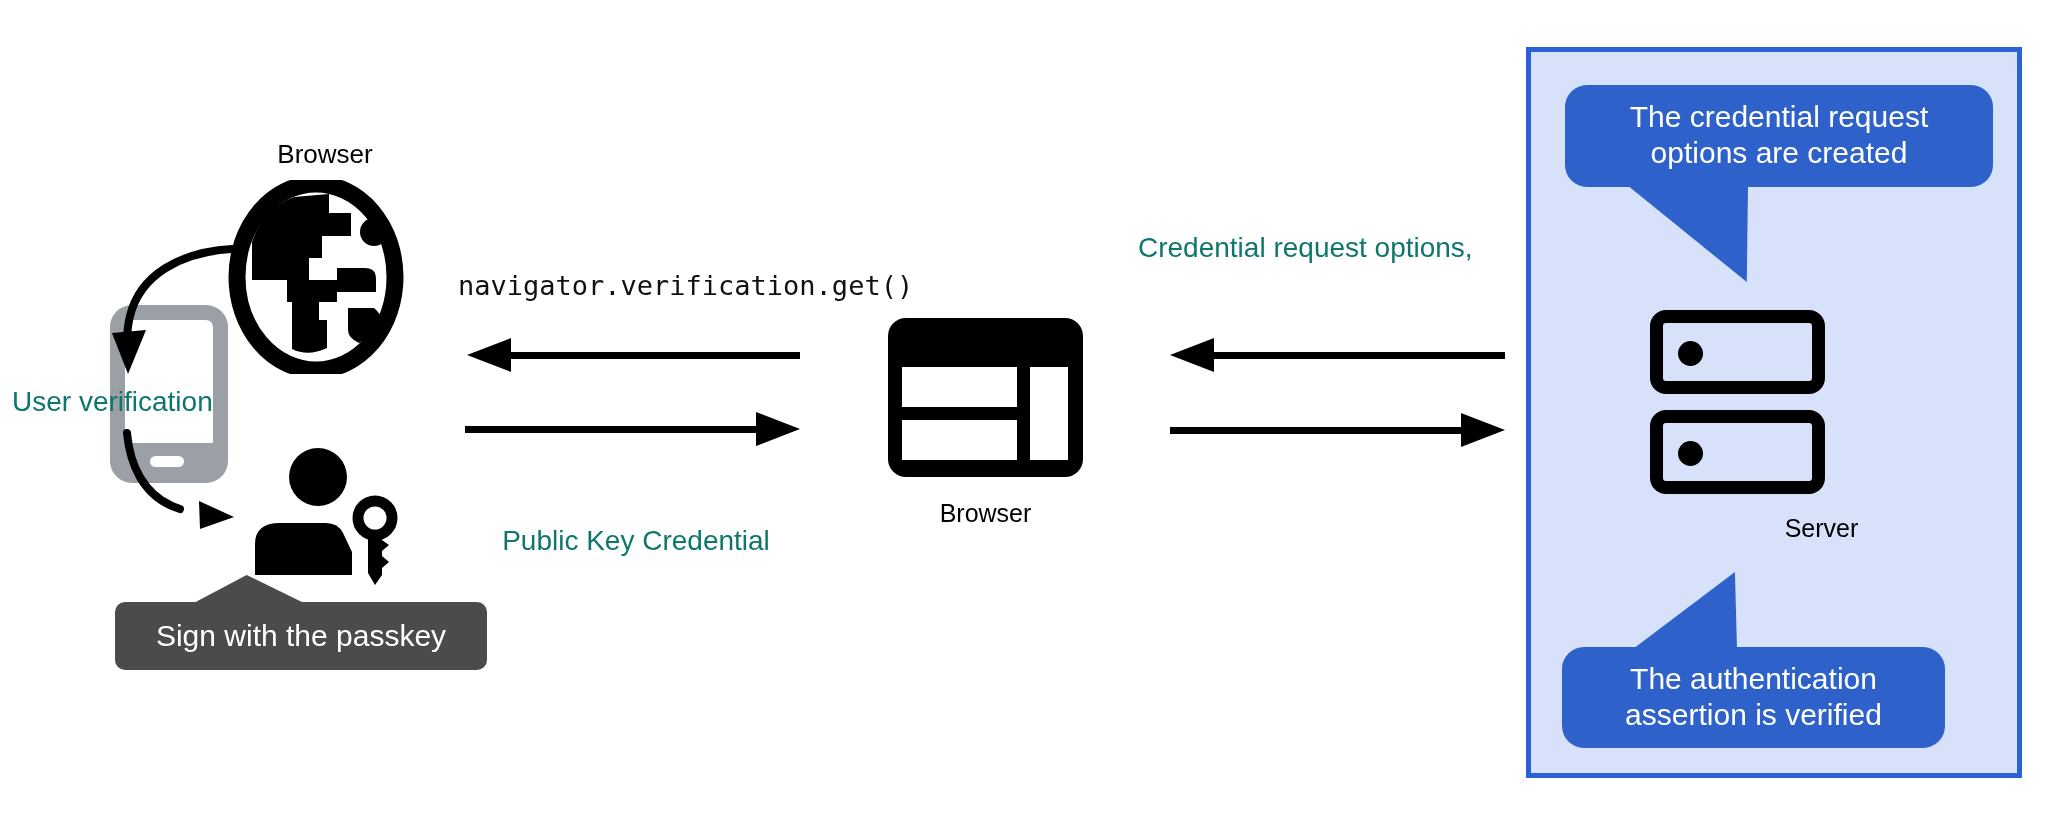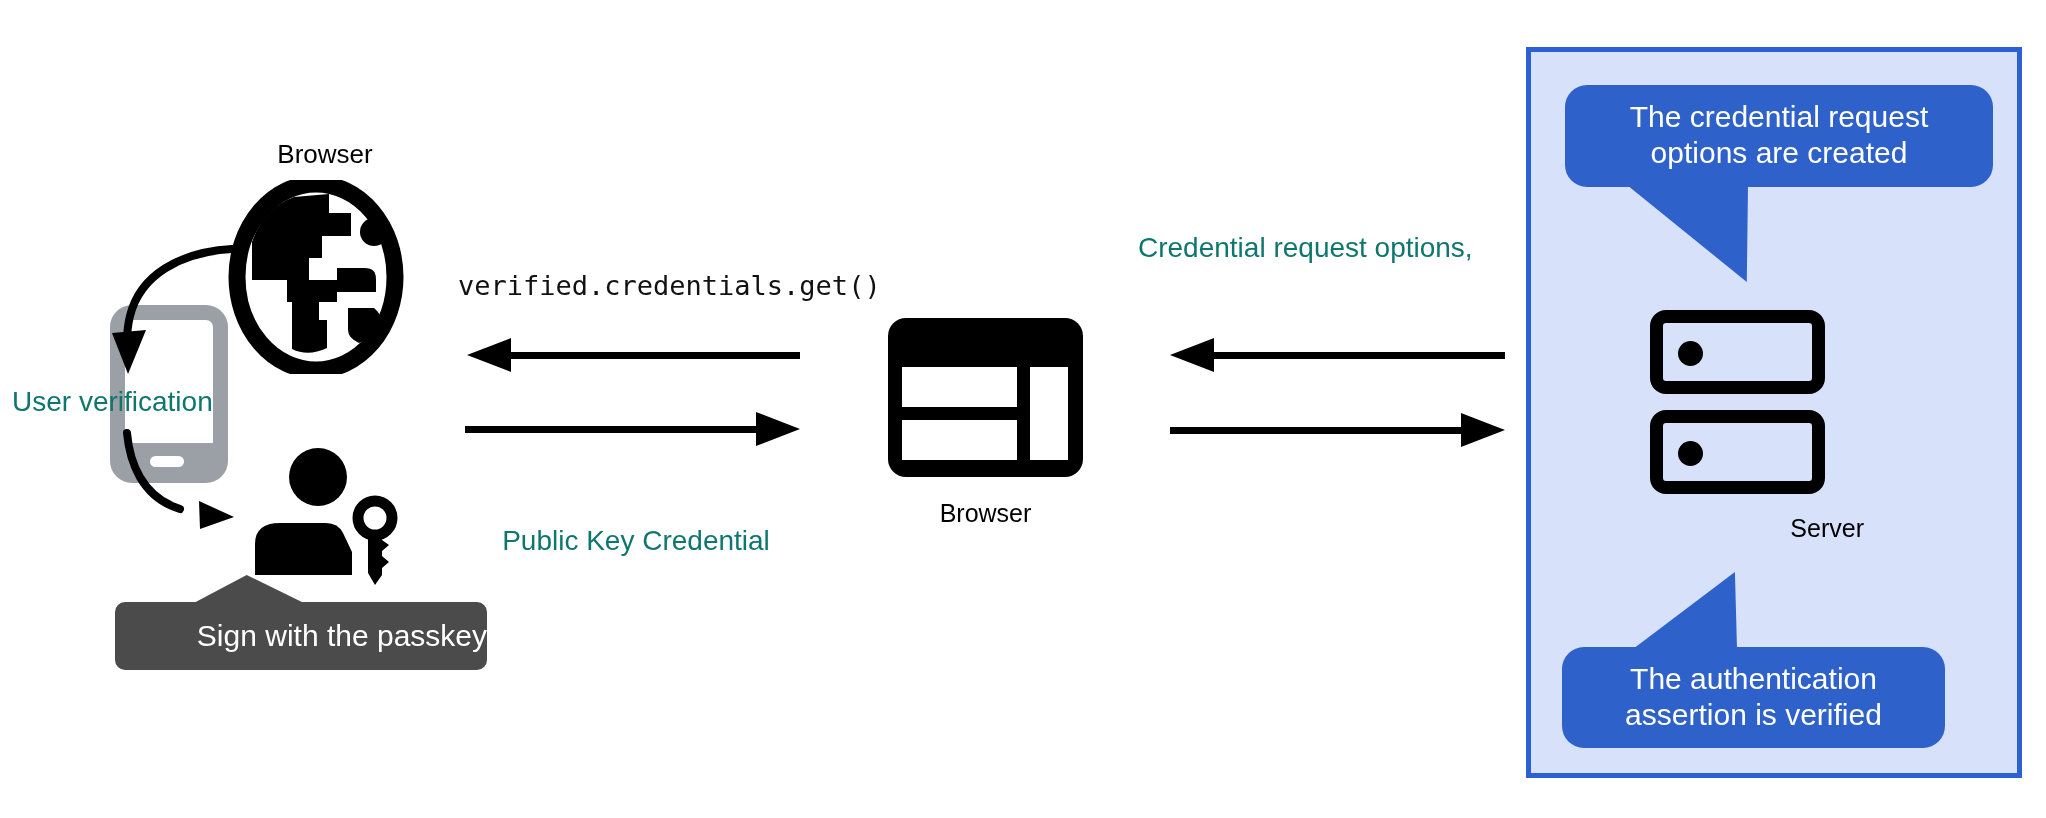--- a/index.html
+++ b/index.html
@@ -30,21 +30,21 @@
   .frontend-icon{left:888px;top:318px;width:195px;height:159px;background:#000;border-radius:18px;}
   .fe-white{position:absolute;background:#fff;}
   .fe-a{left:14px;top:49px;width:115px;height:40px;}
   .fe-b{left:14px;top:102px;width:115px;height:40px;}
   .fe-c{left:142px;top:49px;width:38px;height:93px;}
 
   
   .tooltip-wedge{left:190px;top:575px;width:118px;height:30px;background:#4b4b4b;
     clip-path:polygon(48% 0,0 100%,100% 100%);}
   .tooltip-box{left:115px;top:602px;width:372px;height:68px;background:#4b4b4b;border-radius:10px;
-    color:#fff;font-size:30px;display:flex;align-items:center;justify-content:flex-end;white-space:nowrap;}
+    color:#fff;font-size:30px;display:flex;align-items:center;justify-content:center;white-space:nowrap;}
 
   
   .panel{left:1526px;top:47px;width:496px;height:731px;box-sizing:border-box;
     border:5px solid #2b61d5;background:#d7e1fa;}
   .bubble{background:#2f61cb;color:#fff;border-radius:22px;font-size:30px;line-height:36px;
     text-align:center;box-sizing:border-box;padding:14px 20px;}
   .bubble-top{left:1557px;top:85px;width:428px;height:102px;margin-left:8px;}
   .bubble-bottom{left:1562px;top:647px;width:383px;height:101px;}
   .tail-top{left:1627px;top:185px;width:121px;height:97px;background:#2f61cb;
     clip-path:polygon(0 0,100% 0,99% 100%);}
@@ -91,21 +91,21 @@
     <circle cx="68" cy="37" r="29" fill="#000"></circle>
     <path fill="#000" d="M5,135 L5,104 Q5,83 30,83 L76,83 Q88,83 93,93 L102,112 L102,135 Z"></path>
     <circle cx="125" cy="78" r="17" fill="none" stroke="#000" stroke-width="11"></circle>
     <path fill="#000" d="M118,92 L132,92 L132,100 L139,105 L132,111 L132,116 L139,122 L132,128 L132,135 L125,145 L118,133 Z"></path>
   </svg>
 
   <div class="abs tooltip-box">
     <span>Sign with the passkey</span>
   </div>
 
-  <div class="abs mono" style="left:458px;top:270px;">verified.credentials.get()</div>
+  <div class="abs mono" style="left:458px;top:270px;">navigator.verification.get()</div>
 
   <div class="arrow left" style="left:467px;top:338px;width:333px;">
     <div class="head"></div>
     <div class="shaft"></div>
   </div>
   <div class="arrow right" style="left:465px;top:412px;width:335px;">
     <div class="shaft"></div>
     <div class="head"></div>
   </div>
 
@@ -140,20 +140,20 @@
   <div class="abs tail-top"></div>
 
   <div class="abs" style="left:1650px;top:310px;">
     <div class="server-box" style="position:relative;">
       <div class="server-dot" style="position:absolute;left:15px;top:18px;"></div>
     </div>
     <div class="server-box" style="position:relative;margin-top:16px;">
       <div class="server-dot" style="position:absolute;left:15px;top:18px;"></div>
     </div>
   </div>
-  <div class="abs label-bold" style="left:1689px;top:514px;width:175px;text-align:right;">Server</div>
+  <div class="abs label-bold" style="left:1734px;top:514px;width:175px;">Server</div>
 
   <div class="abs tail-bottom"></div>
   <div class="abs bubble bubble-bottom">
     <span>The authentication assertion is verified</span>
   </div>
 
 </div>
 
 </body></html>

